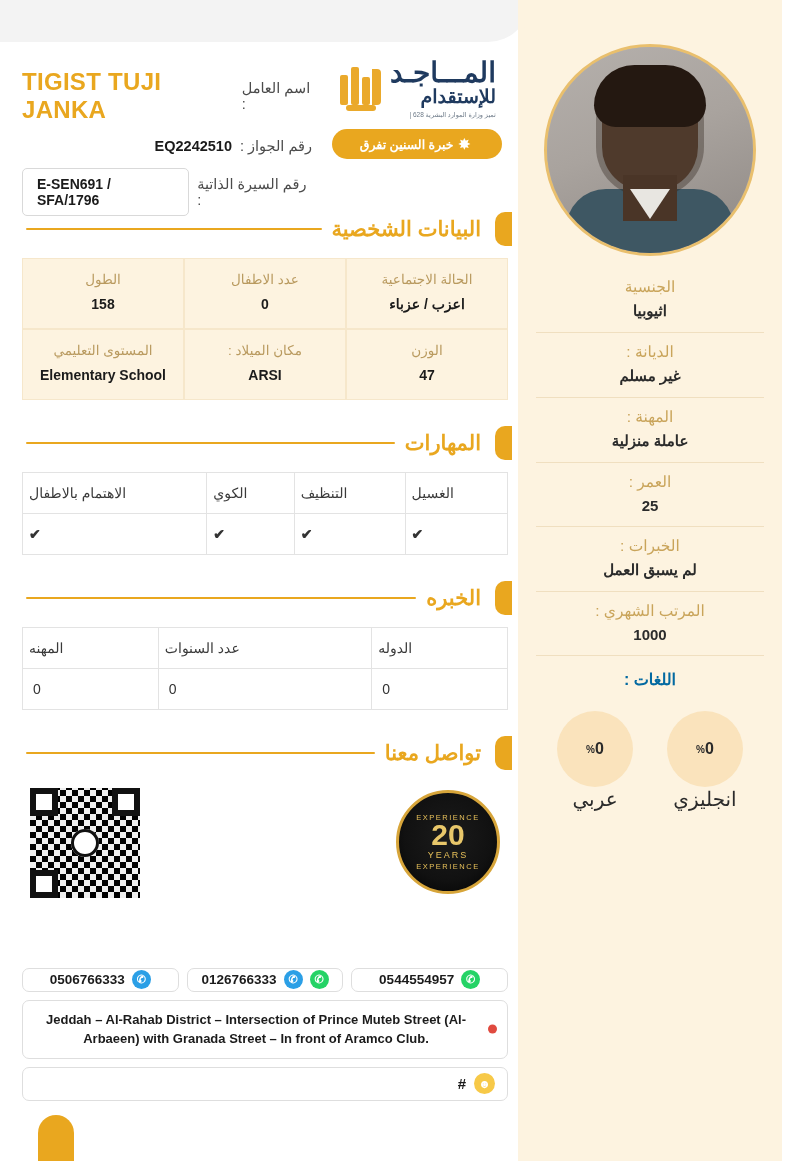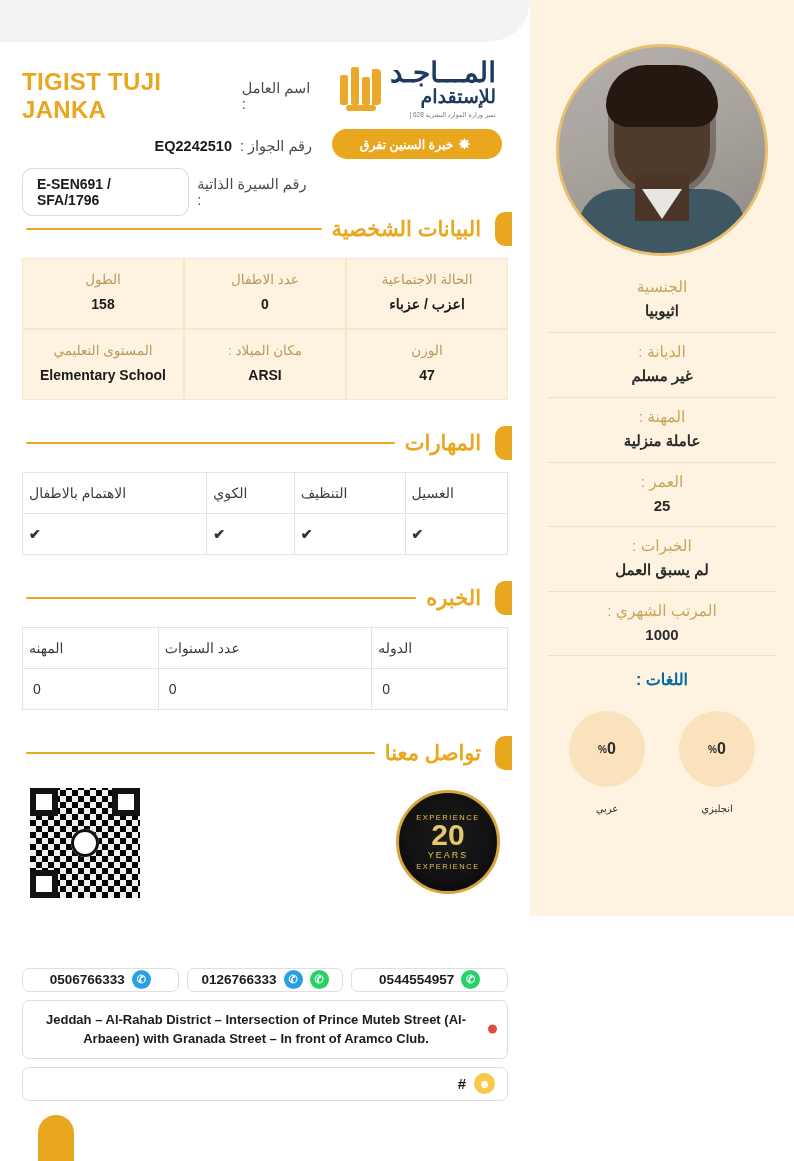--- a/index.html
+++ b/index.html
@@ -12,22 +12,22 @@
   }
   .page {
     position: relative;
     width: 794px; height: 1161px;
     background: #ffffff;
   }
 
   
   .sidebar {
     position: absolute;
-    top: 0; right: 0;
-    width: 264px; height: 916px;
+    top: 0; right: 12px;
+    width: 264px; height: 1161px;
     background: #fdf3e0;
     border-radius: 0 0 0 0;
     z-index: 2;
     text-decoration: underline;
   }
   .sidebar-top-curve{
     position:absolute;
     top:0; right:0;
     width:264px; height:44px;
     background:#fdf3e0;
@@ -127,22 +127,22 @@
     border-radius: 50%;
     background: #fae3bc;
     display: flex; align-items: center; justify-content: center;
     margin: 0 auto;
     color: #2b2b2b;
     font-size: 16px;
     font-weight: bold;
   }
   .lang-circle small { font-size: 10px; font-weight: bold; }
   .lang-name {
-    margin-top: 16px;
-    font-size: 10px;
+    margin-top: 0;
+    font-size: 20px;
     color: #2b2b2b;
   }
 
   
   .main {
     position: absolute;
     top: 0; left: 0;
     width: 530px; height: 1161px;
     padding: 0 22px;
   }
@@ -199,21 +199,21 @@
   }
   .hf-row {
     display: flex; align-items: center; justify-content: flex-start;
     gap: 8px; margin-bottom: 14px;
   }
   .hf-label { color: #4b4b4b; font-size: 14.5px; }
   .hf-name { color: #e9a71f; font-size: 24px; font-weight: bold; letter-spacing: .3px; }
   .hf-value { color: #1b1b1b; font-size: 14.5px; font-weight: bold; }
   .hf-boxed {
     border: 1px solid #d9d9d9;
-    border-radius: 10px;
+    border-radius: 5px;
     padding: 7px 14px;
     font-size: 14px; font-weight: bold; color: #1b1b1b;
   }
 
   .section-head {
     position: relative;
     display: flex; align-items: center; justify-content: flex-start;
     margin: 26px 0 12px;
     height: 34px;
   }

